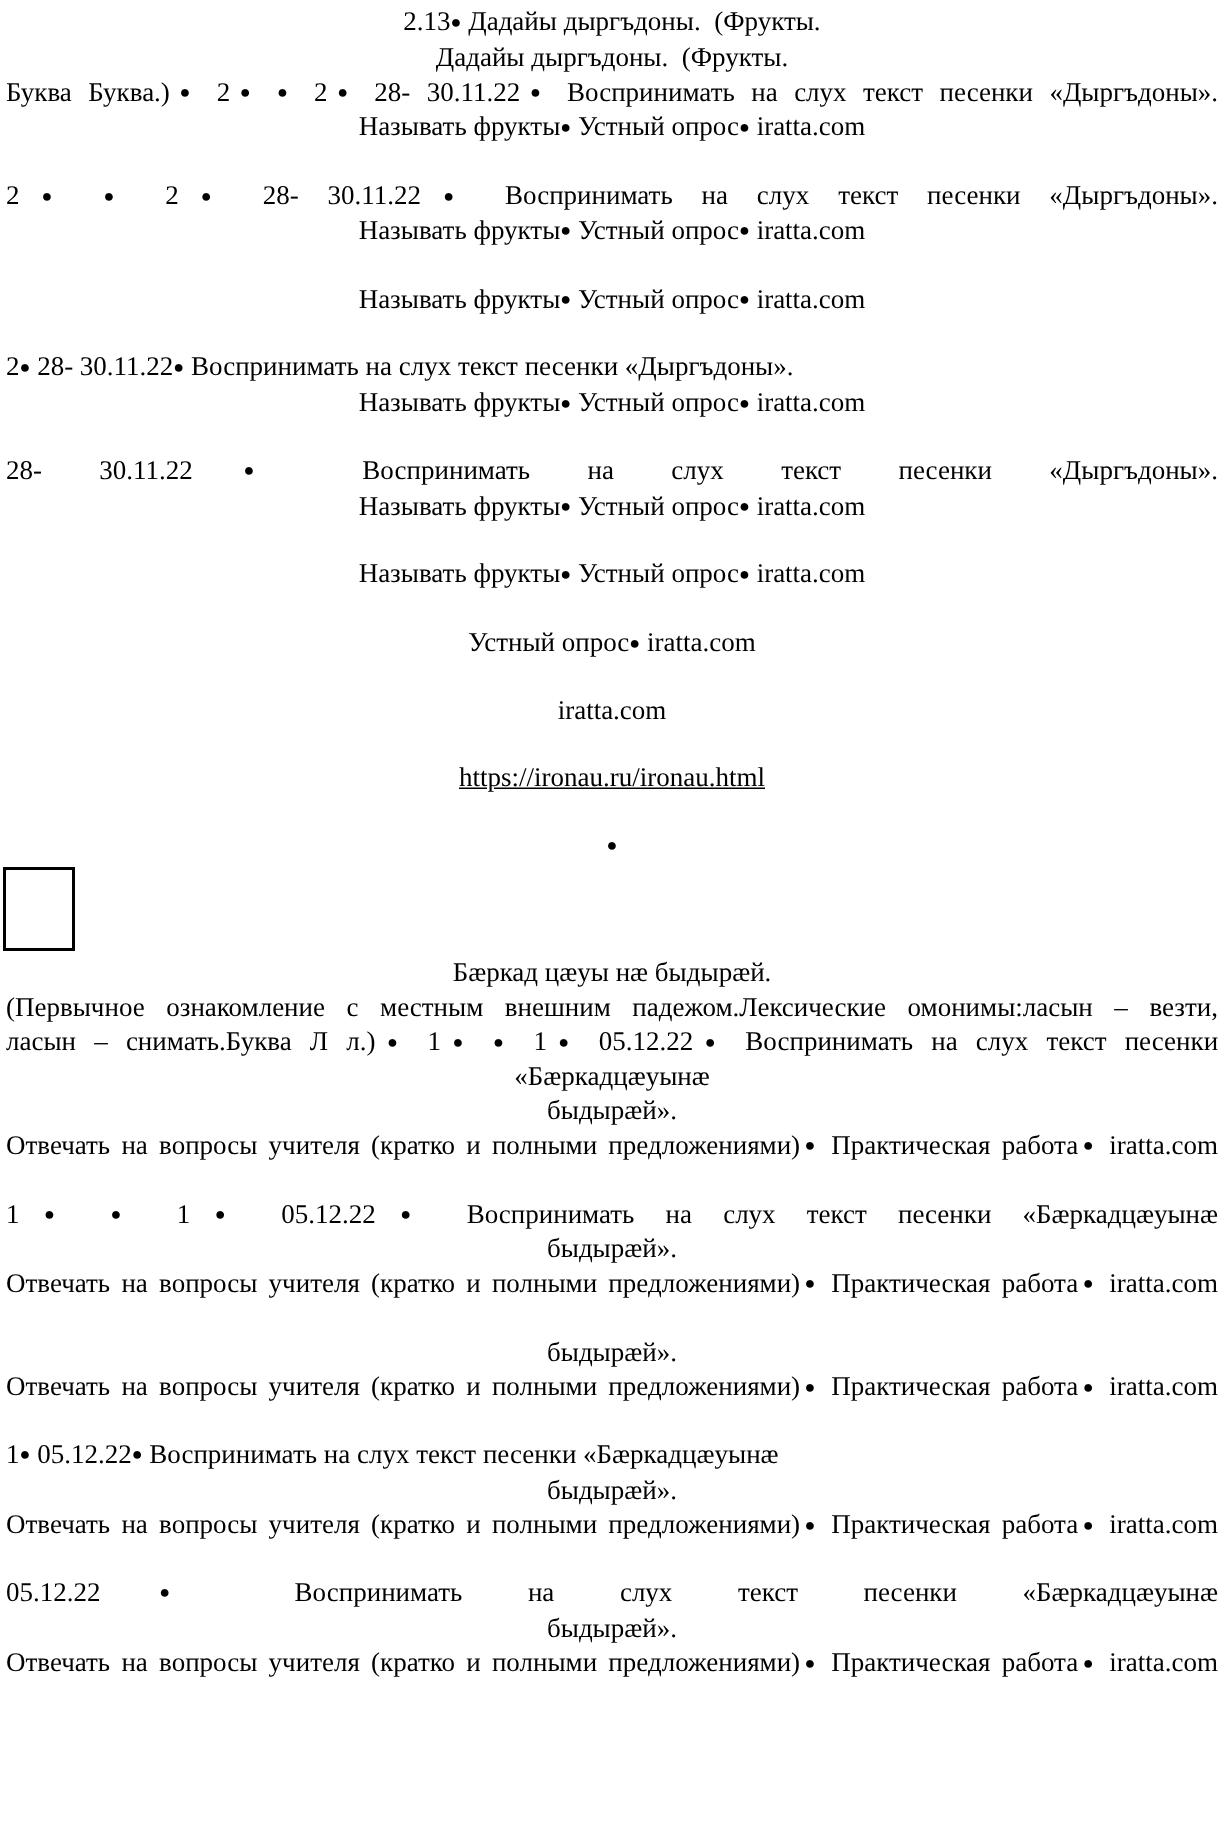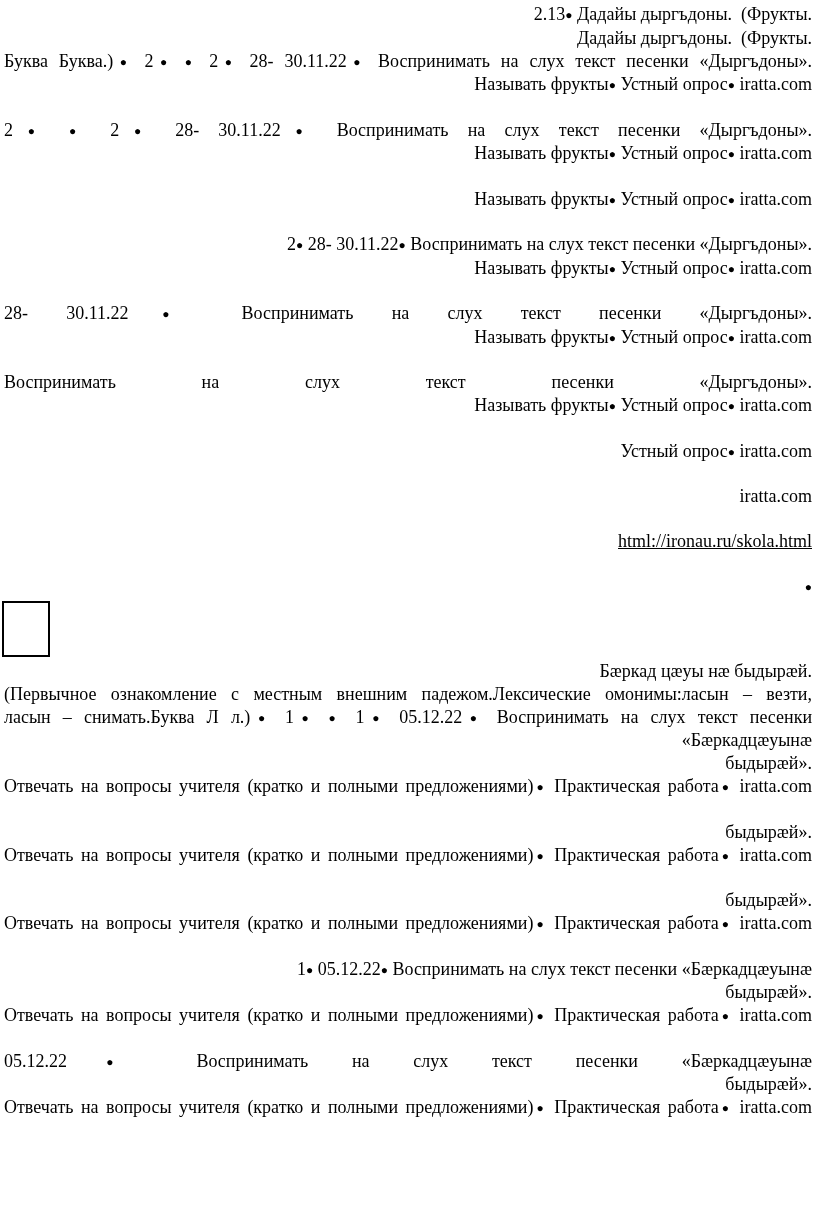--- a/index.html
+++ b/index.html
@@ -3,23 +3,23 @@
 <meta charset="utf-8">
 <style>
   html,body{margin:0;padding:0}
   body{
     width:816px;height:1224px;background:#ffffff;color:#000000;
     font-family:"Liberation Serif","DejaVu Serif",serif;
     font-size:18px;overflow:hidden;
   }
   .doc{padding:3px 4px 0 4px}
   .ln{line-height:23px;min-height:23px;white-space:normal}
-  .ln.l{text-align:right}
+  .ln.l{text-align:center}
   .ln.j{text-align:justify;text-align-last:justify}
-  .ln.c{text-align:right}
+  .ln.c{text-align:left}
   .bb{font-weight:normal}
   .dot{font-size:12px;vertical-align:1.5px}
   .gap{height:22px}
   .box{
     width:44px;height:52px;border:2px solid #000;
     margin:2px 0 3px -2px;background:#fff;
   }
   a.doclink{color:#000000;text-decoration:underline;cursor:pointer}
 </style>
 </head>
@@ -35,38 +35,38 @@
     <div class="ln l"><span>Называть фрукты</span><span class="dot">●</span><span> Устный опрос</span><span class="dot">●</span><span> iratta.com</span></div>
     <div class="gap"></div>
     <div class="ln l"><span>Называть фрукты</span><span class="dot">●</span><span> Устный опрос</span><span class="dot">●</span><span> iratta.com</span></div>
     <div class="gap"></div>
     <div class="ln c"><span>2</span><span class="dot">●</span><span> 28- 30.11.22</span><span class="dot">●</span><span> Воспринимать на слух текст песенки </span><span class="bb">«Дыргъдоны»</span><span>.</span></div>
     <div class="ln l"><span>Называть фрукты</span><span class="dot">●</span><span> Устный опрос</span><span class="dot">●</span><span> iratta.com</span></div>
     <div class="gap"></div>
     <div class="ln j"><span>28- 30.11.22</span><span class="dot">●</span><span> Воспринимать на слух текст песенки </span><span class="bb">«Дыргъдоны»</span><span>.</span></div>
     <div class="ln l"><span>Называть фрукты</span><span class="dot">●</span><span> Устный опрос</span><span class="dot">●</span><span> iratta.com</span></div>
     <div class="gap"></div>
-    <div class="ln j"><span>Воспринимать на слух текст песенки </span><span class="bb">«Дыргъдоны»</span><span>.</span></div>
     <div class="ln l"><span>Называть фрукты</span><span class="dot">●</span><span> Устный опрос</span><span class="dot">●</span><span> iratta.com</span></div>
     <div class="gap"></div>
     <div class="ln l"><span>Устный опрос</span><span class="dot">●</span><span> iratta.com</span></div>
     <div class="gap"></div>
     <div class="ln l"><span>iratta.com</span></div>
     <div class="gap"></div>
-    <div class="ln l"><a class="doclink" href="#">html://ironau.ru/skola.html</a></div>
+    <div class="ln l"><a class="doclink" href="#">https://ironau.ru/ironau.html</a></div>
     <div class="gap"></div>
     <div class="ln l"><span class="dot">●</span></div>
     <div class="box"></div>
     <div class="ln l"><span>Бæркад цæуы нæ быдырæй.</span></div>
     <div class="ln j"><span>(Первычное ознакомление с местным внешним падежом.Лексические омонимы:ласын – везти,</span></div>
     <div class="ln j"><span>ласын – снимать.Буква Л л.)</span><span class="dot">●</span><span> 1</span><span class="dot">●</span><span> </span><span class="dot">●</span><span> 1</span><span class="dot">●</span><span> 05.12.22</span><span class="dot">●</span><span> Воспринимать на слух текст песенки</span></div>
     <div class="ln l"><span class="bb">«Бæркадцæуынæ</span></div>
     <div class="ln l"><span class="bb">быдырæй»</span><span>.</span></div>
     <div class="ln j"><span>Отвечать на вопросы учителя (кратко и полными предложениями)</span><span class="dot">●</span><span> Практическая работа</span><span class="dot">●</span><span> iratta.com</span></div>
     <div class="gap"></div>
+    <div class="ln j"><span>1</span><span class="dot">●</span><span> </span><span class="dot">●</span><span> 1</span><span class="dot">●</span><span> 05.12.22</span><span class="dot">●</span><span> Воспринимать на слух текст песенки </span><span class="bb">«Бæркадцæуынæ</span></div>
     <div class="ln l"><span class="bb">быдырæй»</span><span>.</span></div>
     <div class="ln j"><span>Отвечать на вопросы учителя (кратко и полными предложениями)</span><span class="dot">●</span><span> Практическая работа</span><span class="dot">●</span><span> iratta.com</span></div>
     <div class="gap"></div>
     <div class="ln l"><span class="bb">быдырæй»</span><span>.</span></div>
     <div class="ln j"><span>Отвечать на вопросы учителя (кратко и полными предложениями)</span><span class="dot">●</span><span> Практическая работа</span><span class="dot">●</span><span> iratta.com</span></div>
     <div class="gap"></div>
     <div class="ln c"><span>1</span><span class="dot">●</span><span> 05.12.22</span><span class="dot">●</span><span> Воспринимать на слух текст песенки </span><span class="bb">«Бæркадцæуынæ</span></div>
     <div class="ln l"><span class="bb">быдырæй»</span><span>.</span></div>
     <div class="ln j"><span>Отвечать на вопросы учителя (кратко и полными предложениями)</span><span class="dot">●</span><span> Практическая работа</span><span class="dot">●</span><span> iratta.com</span></div>
     <div class="gap"></div>

